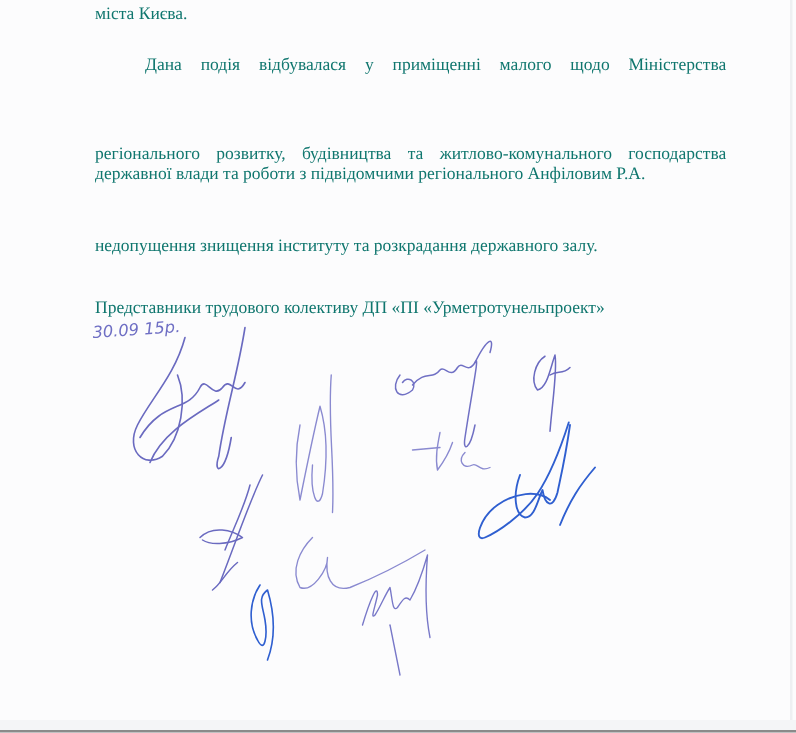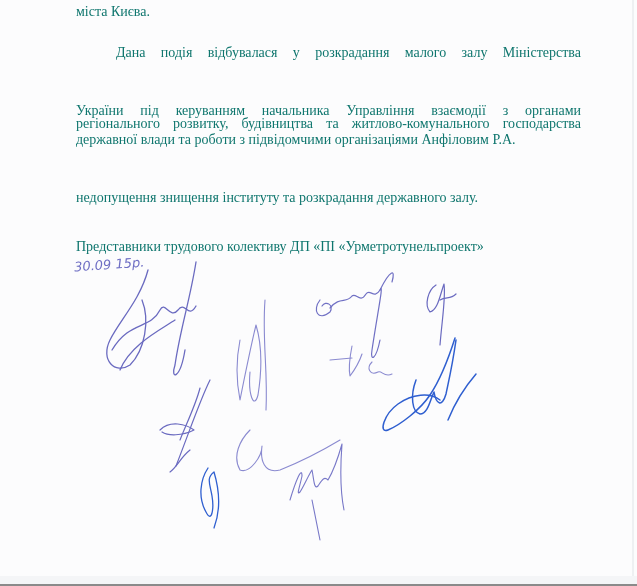--- a/index.html
+++ b/index.html
@@ -23,24 +23,23 @@
   .hand { position:absolute; font-family:"DejaVu Sans",sans-serif; font-style:italic; color:#6f6fc4; font-size:13px; transform:rotate(-4deg); }
 </style>
 </head>
 <body>
 
 <div class="page">
   <div class="edge-right"></div>
 
   <div class="line" style="top:3px;">міста Києва.</div>
 
-  <div class="line just indent" style="top:44px;">Дана подія відбувалася у розкрадання малого залу Міністерства</div>
+  <div class="line just indent" style="top:44px;">Дана подія відбувалася у приміщенні малого щодо Міністерства</div>
   <div class="line just" style="top:73px;margin-top:42px;">регіонального розвитку, будівництва та житлово-комунального господарства</div>
-  <div class="line just" style="top:102px;">України під керуванням начальника Управління взаємодії з органами</div>
-  <div class="line" style="top:131px;">державної влади та роботи з підвідомчими організаціями Анфіловим Р.А.</div>
+  <div class="line" style="top:131px;">державної влади та роботи з підвідомчими регіонального Анфіловим Р.А.</div>
 
   <div class="line" style="top:189px;">недопущення знищення інституту та розкрадання державного залу.</div>
 
   <div class="line" style="top:238px;">Представники трудового колективу ДП «ПІ «Урметротунельпроект»</div>
 
   <div class="hand" style="left:74px; top:257px;">30.09 15р.</div>
 
   <svg class="sigs" viewBox="0 0 637 586" fill="none" stroke-linecap="round" stroke-linejoin="round">
 
     <g stroke="#6a6ac0" stroke-width="1.3">

